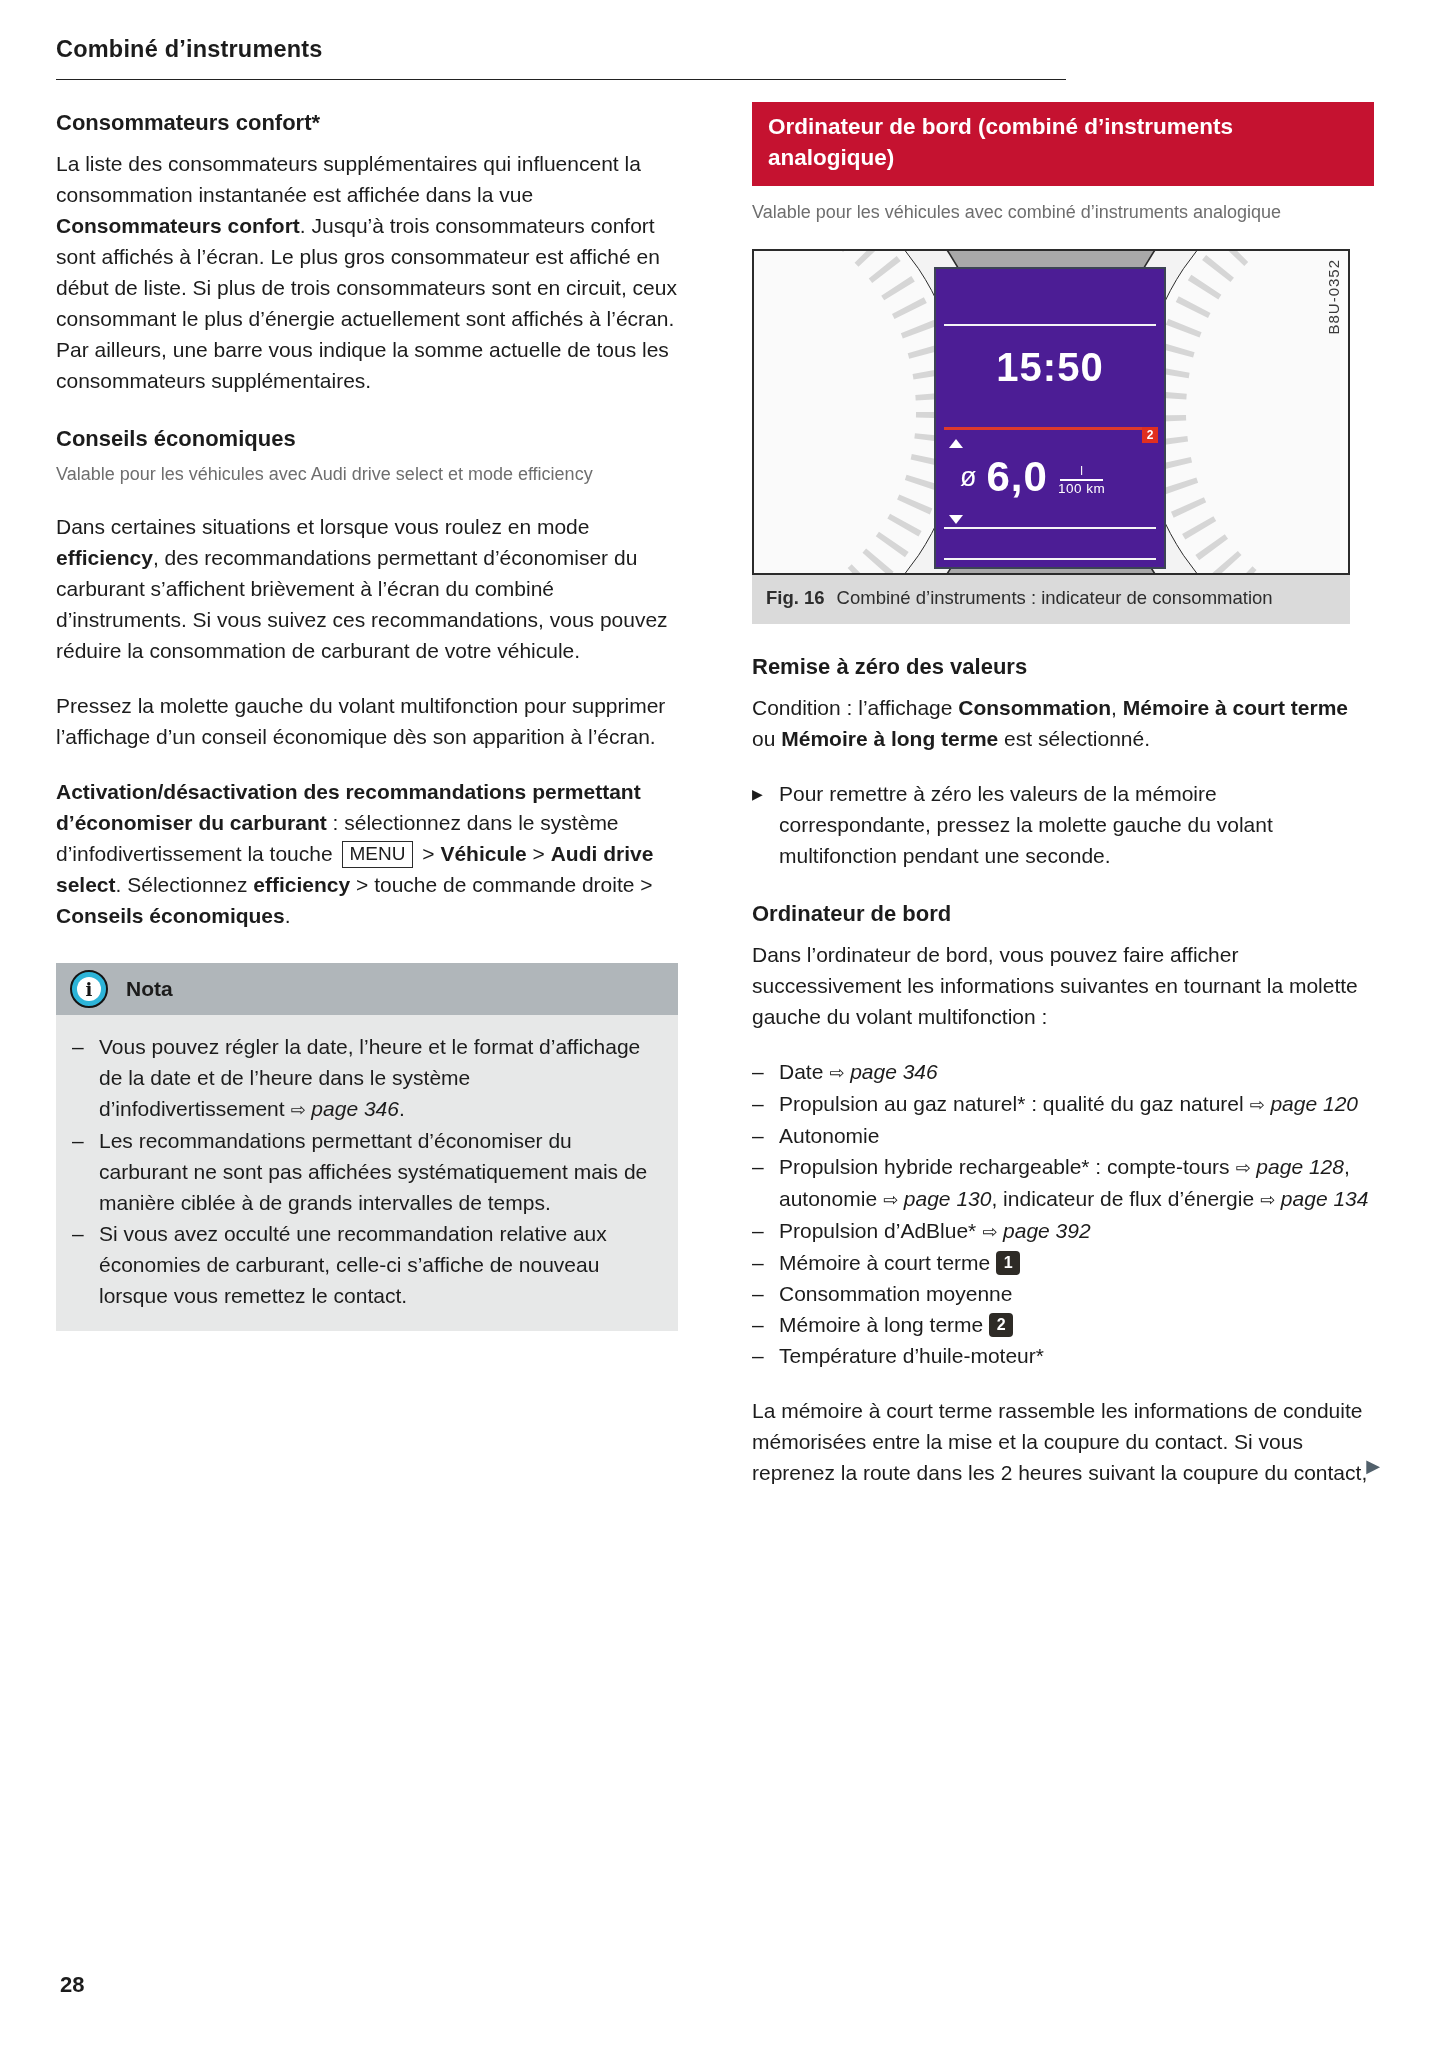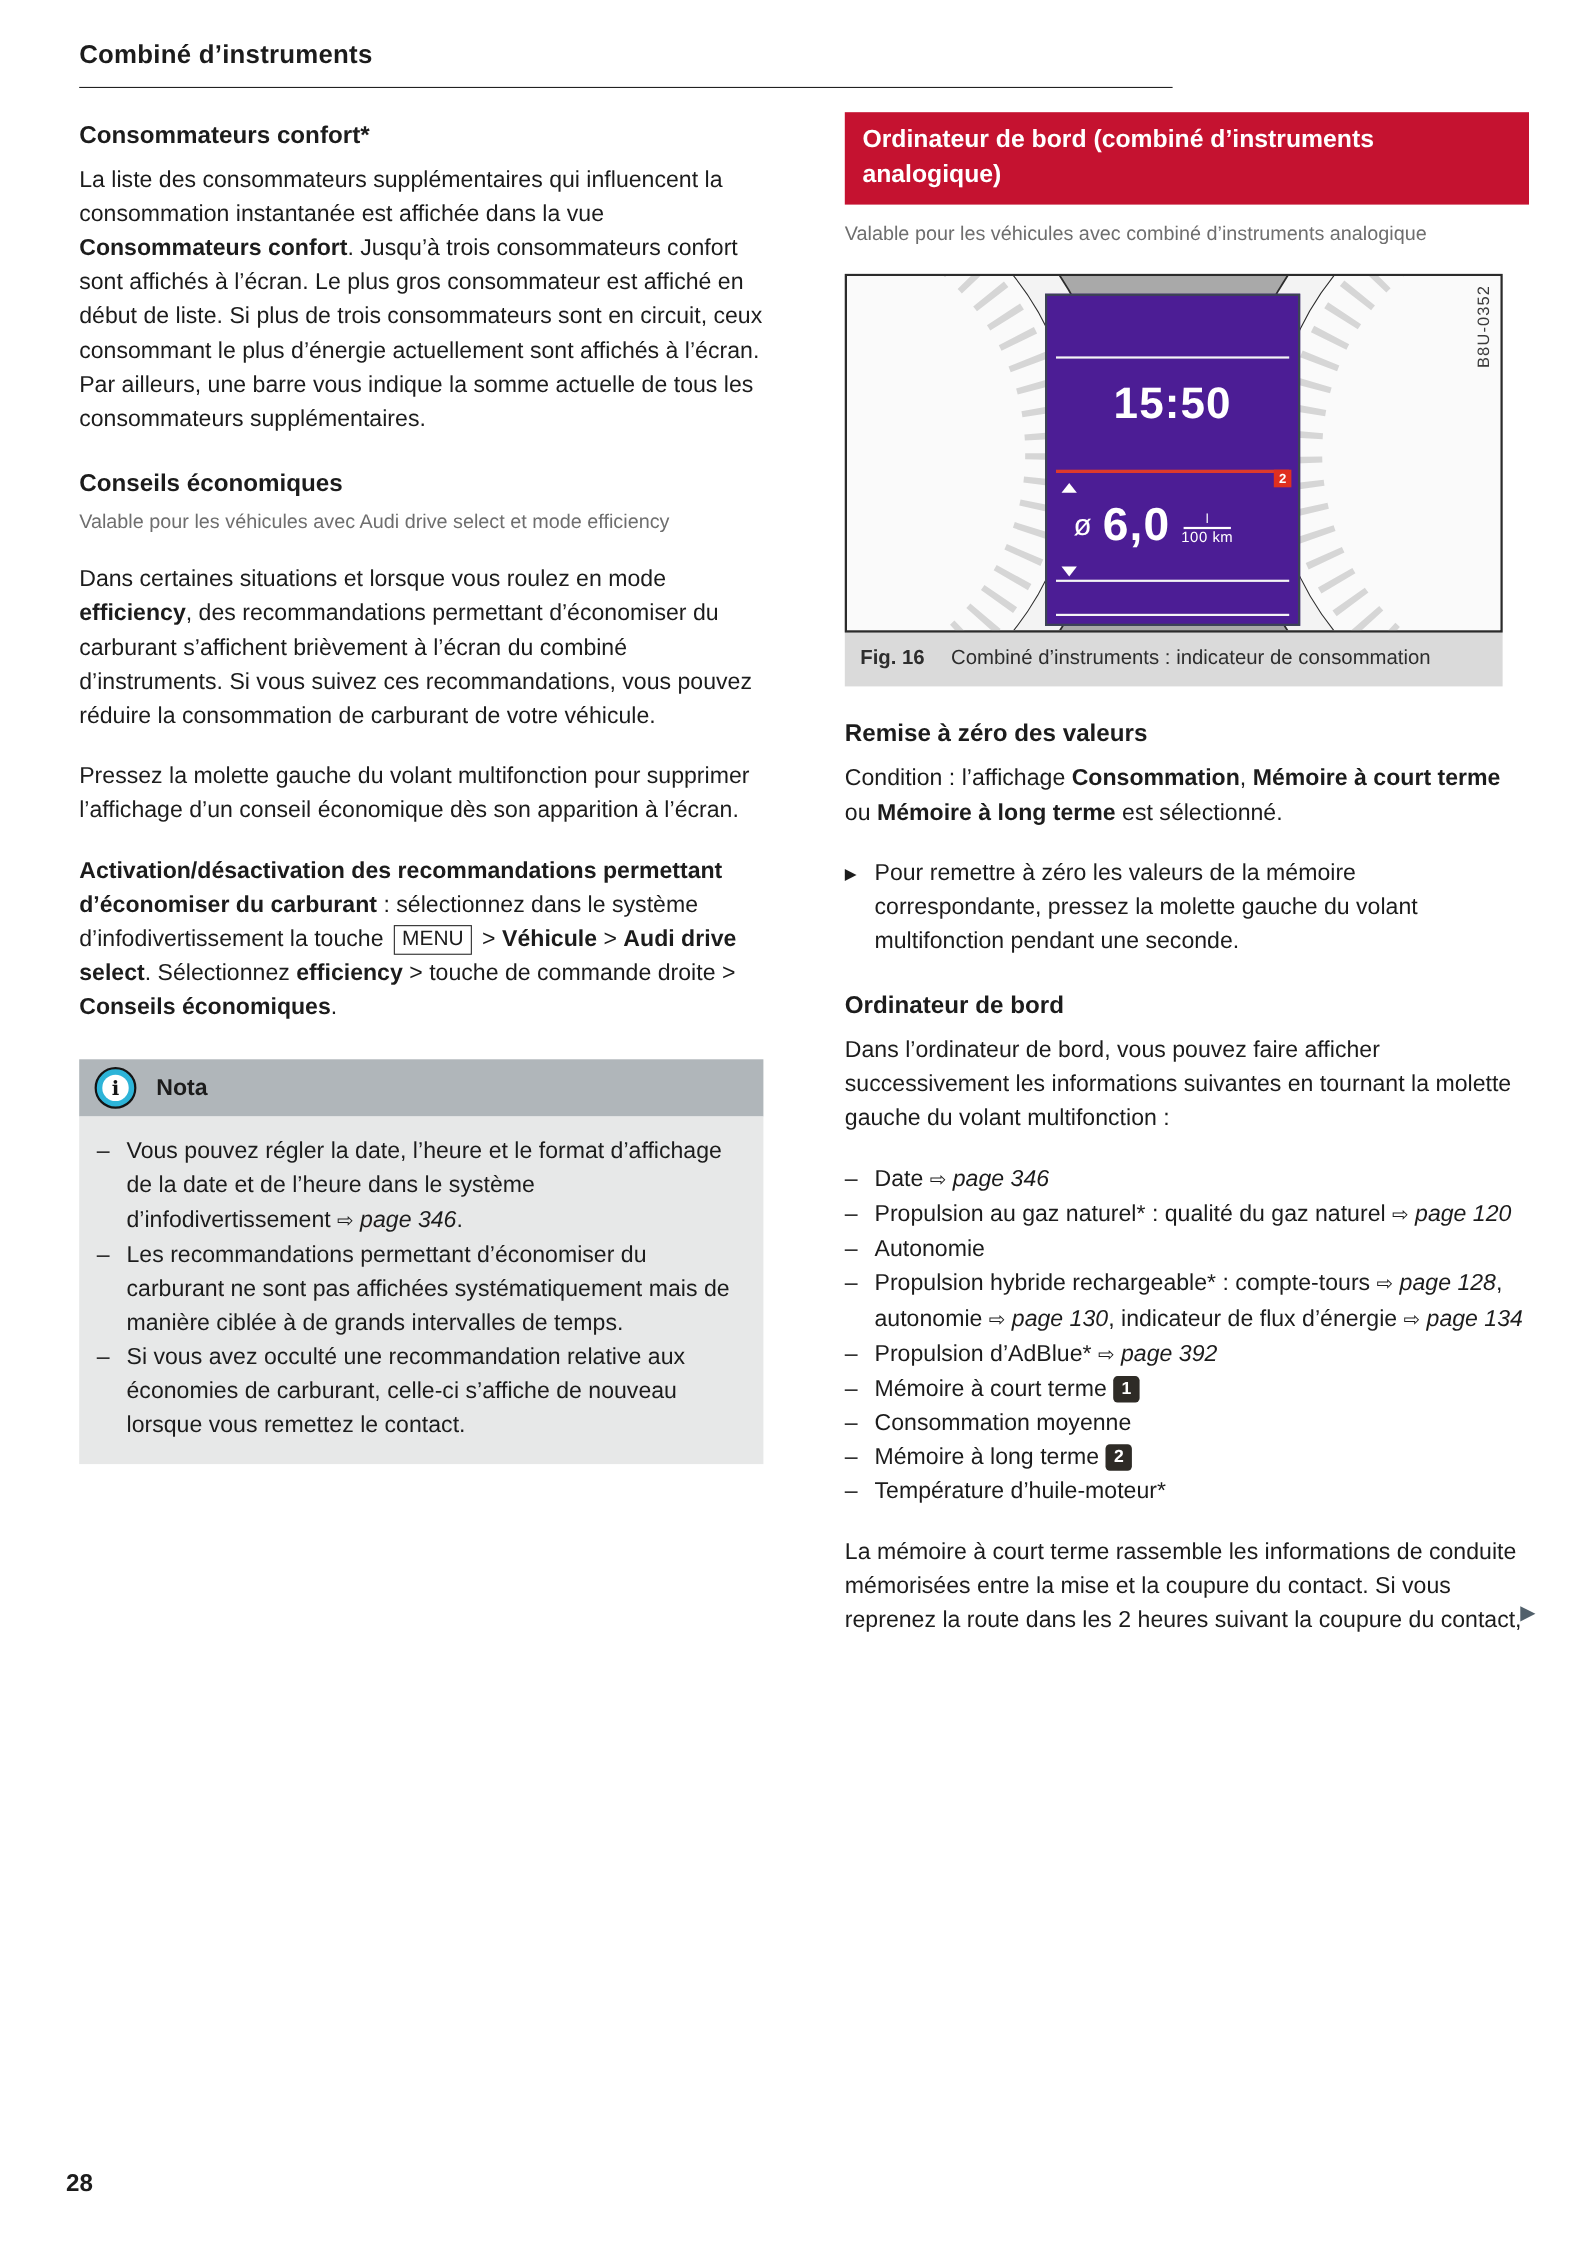--- a/index.html
+++ b/index.html
@@ -2,21 +2,21 @@
 <html><head>
 <meta charset="utf-8">
 <style>
   html,body{margin:0;padding:0;}
   body{
     width:1445px;height:2050px;position:relative;overflow:hidden;
     background:#ffffff;color:#1c1c1c;
     font-family:"Liberation Sans","DejaVu Sans",sans-serif;
   }
   .page{position:absolute;left:0;top:0;width:1150px;height:2050px;box-sizing:border-box;
-    padding:30px 84px 0 72px;}
+    padding:30px 84px 0 56px;}
   .page-header{font-size:23.5px;font-weight:bold;letter-spacing:.2px;
     padding:6px 0 16px;border-bottom:1.6px solid #222;}
   .cols{display:flex;gap:74px;margin-top:22px;}
   .col{width:622px;flex:none;}
 
   h2{font-size:22px;margin:30px 0 12px;color:#1c1c1c;}
   .col h2:first-child{margin-top:8px;}
   p.body{font-size:21px;line-height:31px;margin:0 0 24px;}
   p.gray{font-size:18px;line-height:25px;color:#6e6e6e;margin:-2px 0 24px;}
   .b{font-weight:bold;}
@@ -65,21 +65,21 @@
     align-items:center;color:#fff;}
   .avg{font-size:27px;margin-right:10px;}
   .val{font-size:42px;font-weight:bold;letter-spacing:1px;}
   .frac{display:inline-flex;flex-direction:column;align-items:center;
     margin-left:10px;transform:translateY(4px);}
   .ftop{font-size:12px;line-height:13px;padding:0 20px 1px;
     border-bottom:2px solid #fff;}
   .fbot{font-size:13.5px;line-height:16px;letter-spacing:.5px;}
   .fig-cap{background:#dadada;width:598px;box-sizing:border-box;
     padding:10px 14px 13px;font-size:18.5px;line-height:26px;color:#2d2d2d;margin-top:0;}
-  .fig-cap .b{margin-right:24px;}
+  .fig-cap .b{margin-right:12px;}
 
   
   .nota{margin-top:32px;}
   .nota-head{background:#b0b6ba;display:flex;align-items:center;gap:18px;
     padding:7px 14px;}
   .info-icon{width:38px;height:38px;border-radius:50%;background:#2db4d8;
     border:2.5px solid #141414;box-sizing:border-box;display:flex;
     align-items:center;justify-content:center;flex:none;}
   .info-inner{width:24px;height:24px;border-radius:50%;background:#fff;
     display:flex;align-items:center;justify-content:center;

